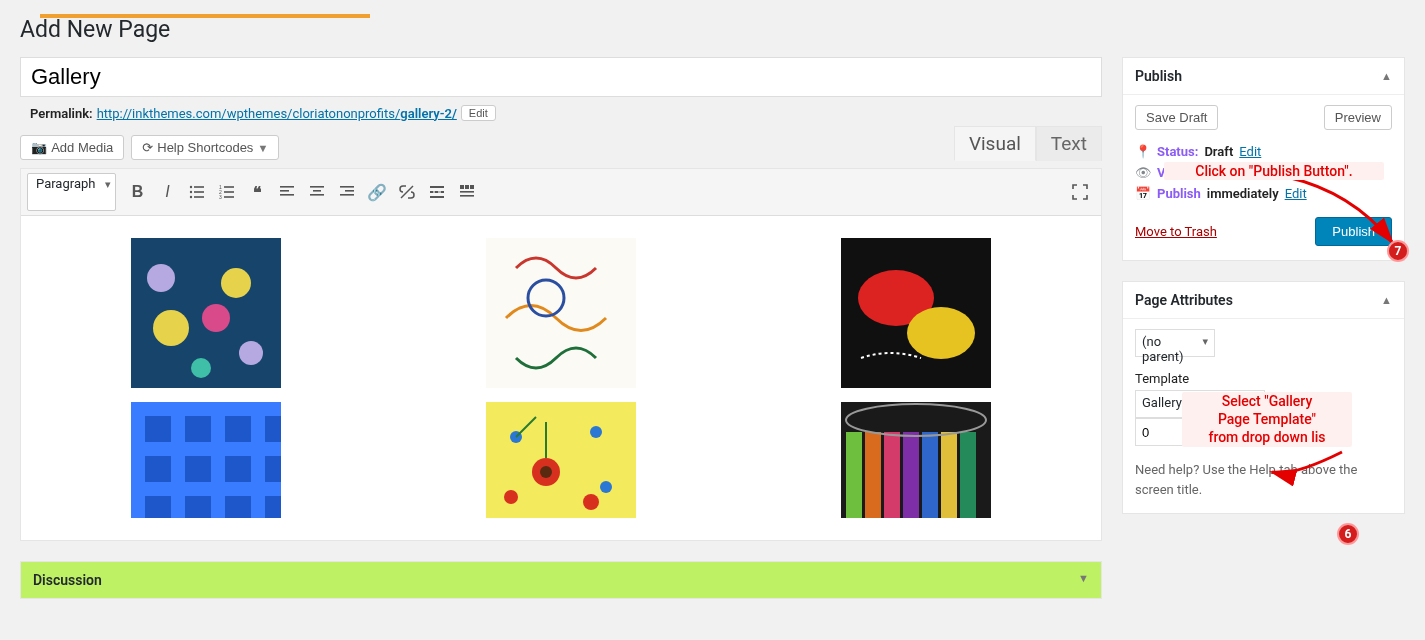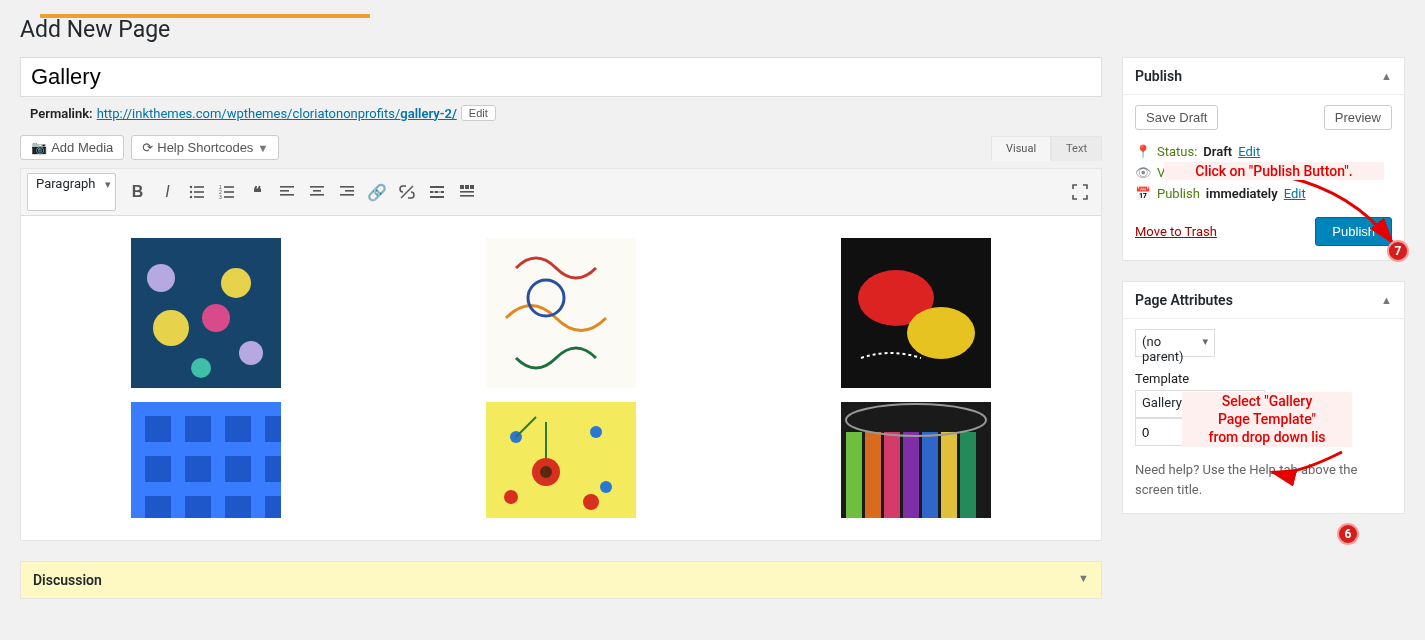--- a/index.html
+++ b/index.html
@@ -56,21 +56,21 @@
     justify-content: flex-end;
     padding: 0;
     background: #f1f1f1;
     margin-top: -29px;
     margin-bottom: 0;
   }
   .ed-tab {
     border: 1px solid #e5e5e5;
     border-bottom: none;
     padding: 5px 14px;
-    font-size: 11px;
+    font-size: 19px;
     background: #ebebeb;
     color: #666;
     cursor: pointer;
   }
   .ed-tab.active { background: #f5f5f5; color: #555; border-bottom: 1px solid #f5f5f5; position: relative; z-index: 2; }
   .toolbar {
     display: flex;
     align-items: center;
     gap: 0;
     padding: 4px 6px;
@@ -139,21 +139,21 @@
     align-items: center;
     padding: 10px 12px;
     border-bottom: 1px solid #eee;
     font-weight: 600;
     font-size: 14px;
     cursor: pointer;
   }
   .panel-body { padding: 10px 12px 14px; }
   .pub-actions-top { display: flex; justify-content: space-between; margin-bottom: 14px; }
   .meta-line { display: flex; align-items: center; gap: 6px; color: #666; margin: 6px 0; font-size: 13px; }
-  .meta-line .label { color: #4d7c0f; }
+  .meta-line .label { color: #8b5cf6; font-weight: bold; }
   .meta-line .val { color: #222; font-weight: 600; }
   .meta-line a { color: #0073aa; text-decoration: underline; }
   .dashicon { width: 16px; text-align: center; color: #82878c; }
   .pub-actions-bottom {
     display: flex;
     justify-content: space-between;
     align-items: center;
     margin-top: 16px;
   }
   .trash-link { color: #a00; text-decoration: underline; font-size: 13px; cursor: pointer; }
@@ -172,21 +172,21 @@
     border: 1px solid #ddd;
     background: #fff;
     padding: 4px 6px;
     font-size: 13px;
     height: 28px;
   }
   .select-box { width: 130px; position: relative; padding-right: 20px; }
   .select-box::after { content: "▾"; position: absolute; right: 6px; top: 5px; color: #666; font-size: 11px; }
   .input-box { width: 60px; }
   .help-text { color: #666; font-size: 13px; margin-top: 14px; line-height: 1.5; }
-  .discussion-panel { background: #fef9c3; border: 1px solid #e5e5e5; margin-top: 20px; }
+  .discussion-panel { background: #bef264; border: 1px solid #e5e5e5; margin-top: 20px; }
   .discussion-head {
     display: flex;
     justify-content: space-between;
     padding: 10px 12px;
     font-weight: 600;
     font-size: 14px;
   }
   .callout {
     position: absolute;
     background: #fff0f0;

